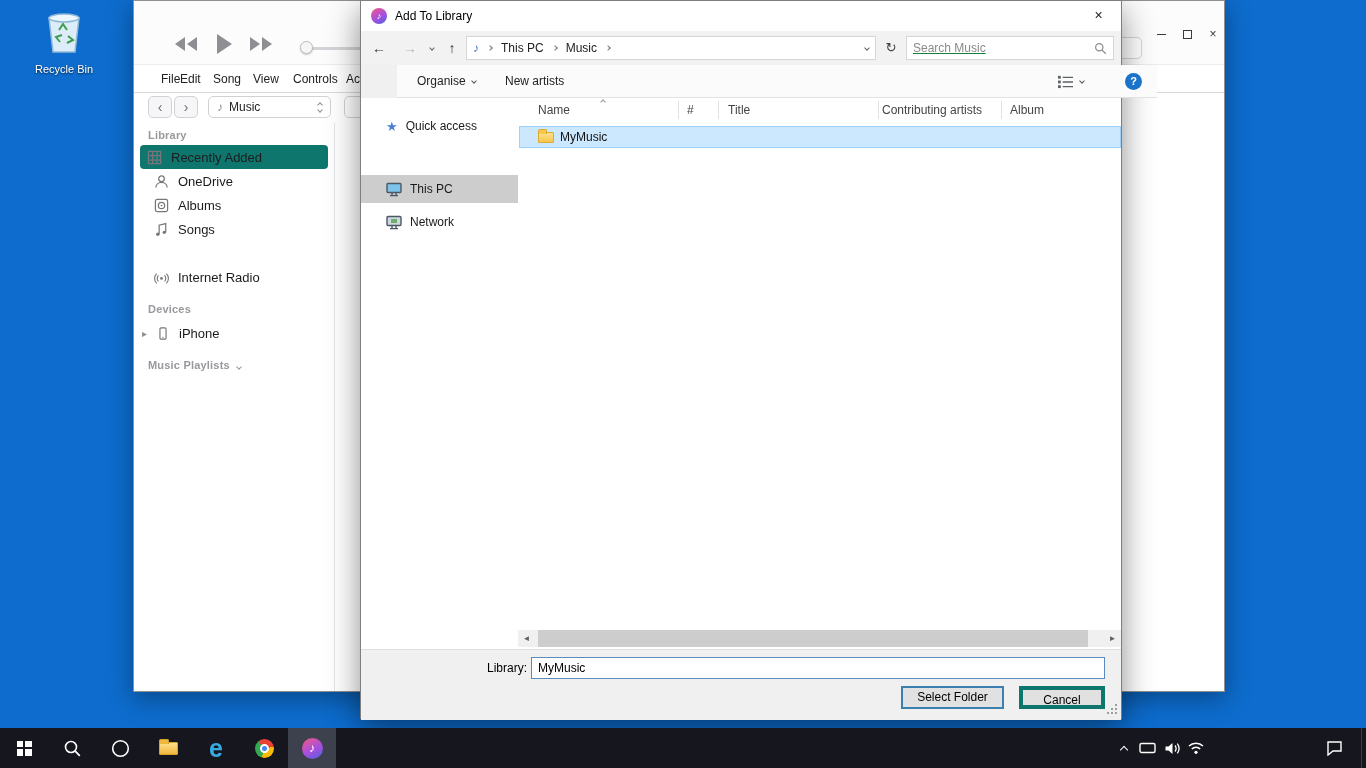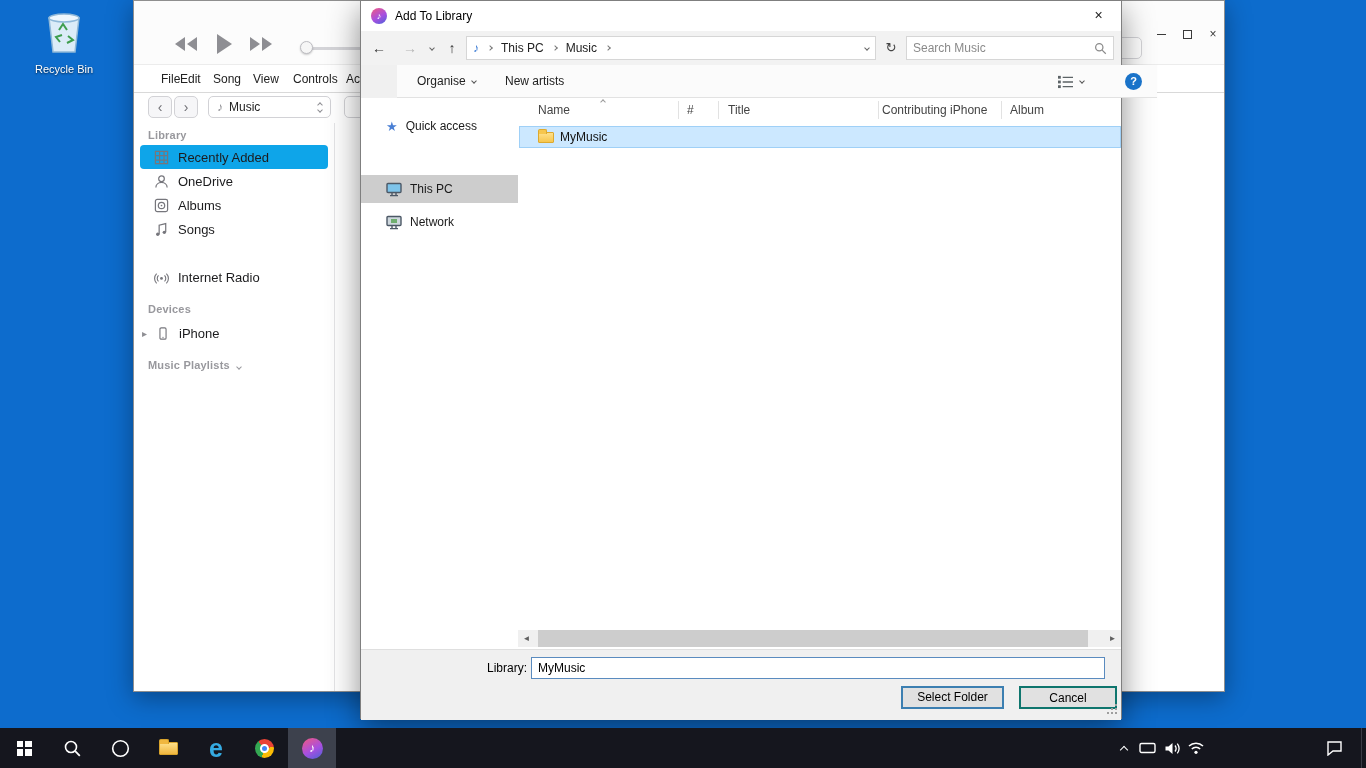--- a/index.html
+++ b/index.html
@@ -37,36 +37,36 @@
   #it-navrow { position:absolute; left:0; top:92px; width:100%; height:30px; background:#fff; }
   .nav-sq { position:absolute; top:3px; width:24px; height:22px; border:1px solid #d2d2d6; background:#f6f6f8; border-radius:5px; text-align:center; line-height:20px; color:#6f6f74; font-size:14px; }
   #it-combo { position:absolute; left:74px; top:3px; width:123px; height:22px; border:1px solid #d2d2d6; border-radius:5px; background:#fff; display:flex; align-items:center; padding:0 8px; gap:6px; font-size:12px; color:#222; }
   #it-combo .note { color:#8e8e93; font-size:12px; }
   #it-combo .spin { margin-left:auto; display:flex; flex-direction:column; gap:1px; color:#8e8e93; align-items:center; }
   #it-extra { position:absolute; left:210px; top:3px; width:52px; height:22px; border:1px solid #d2d2d6; border-radius:5px; background:#fff; }
   #it-sidebar { position:absolute; left:0; top:122px; width:200px; bottom:0; background:#fff; }
   #it-vdivider { position:absolute; left:200px; top:122px; bottom:0; width:1px; background:#e4e4e6; }
   .side-header { position:absolute; left:14px; font-size:11px; font-weight:bold; color:#98989d; letter-spacing:.2px; }
   .lib-item { position:absolute; left:6px; width:188px; height:24px; display:flex; align-items:center; gap:9px; padding-left:14px; border-radius:4px; font-size:13px; color:#1c1c1e; }
-  .lib-item.selected { background:#0ea5e9; }
+  .lib-item.selected { background:#0f766e;padding-left:7px; }
   .lib-item svg { flex:none; }
 
   
   #dialog { left:360px; top:0; width:762px; height:719px; background:#f0f0f0; border:1px solid #7f7f7f; box-shadow:0 10px 30px rgba(0,0,0,.45); z-index:5; }
   #dlg-titlebar { position:absolute; left:0; top:0; width:100%; height:30px; background:#fff; display:flex; align-items:center; }
   #dlg-icon { position:absolute; left:10px; top:7px; width:16px; height:16px; border-radius:50%; background:linear-gradient(150deg,#f2597f,#a84fe0 55%,#4a62d8); color:#fff; font-size:9px; text-align:center; line-height:16px; }
   #dlg-title { position:absolute; left:34px; top:0; line-height:30px; font-size:12px; color:#000; }
   #dlg-close { position:absolute; right:0; top:0; width:45px; height:29px; text-align:center; line-height:29px; font-size:14px; color:#222; }
   #dlg-navrow { position:absolute; left:0; top:30px; width:100%; height:34px; background:#f2f2f2; }
   .dlg-navbtn { position:absolute; top:5px; height:24px; display:flex; align-items:center; justify-content:center; font-size:14px; }
   #dlg-addressbar { position:absolute; left:105px; top:5px; width:410px; height:24px; background:#fff; border:1px solid #d6d6d6; display:flex; align-items:center; font-size:12px; color:#222; padding:0 6px; gap:7px; }
   #dlg-addressbar .crumb-sep { color:#777; margin:0 2px; }
   #dlg-refresh { position:absolute; left:519px; top:5px; width:22px; height:24px; text-align:center; line-height:24px; color:#444; font-size:13px; }
   #dlg-searchbox { position:absolute; left:545px; top:5px; width:208px; height:24px; background:#fff; border:1px solid #d6d6d6; display:flex; align-items:center; padding:0 6px; }
-  #dlg-searchbox input { border:none; outline:none; flex:1; font-size:12px; font-family:inherit; color:#4c1d95; background:transparent; }
+  #dlg-searchbox input { border:none; outline:none; flex:1; font-size:12px; font-family:inherit; color:#15803d; background:transparent;text-decoration:underline; }
   #dlg-searchbox input::placeholder { color:#8a8a8a; }
   #dlg-toolbar { position:absolute; left:0; top:64px; width:100%; height:33px; background:#fbfbfb; border-bottom:1px solid #e2e2e2; font-size:12px; color:#222;margin-left:36px; }
   .tb-item { position:absolute; top:0; height:32px; display:flex; align-items:center; gap:6px; color:#222; }
   #dlg-help { position:absolute; left:728px; top:8px; width:17px; height:17px; border-radius:50%; background:#1a73c9; color:#fff; font-size:11px; font-weight:bold; text-align:center; line-height:17px; }
   #dlg-content { position:absolute; left:0; top:97px; width:100%; height:551px; background:#fff; }
   .pane-item { position:absolute; left:0; width:157px; height:28px; display:flex; align-items:center; gap:8px; padding-left:25px; font-size:12px; color:#1a1a1a; }
   .pane-item.selected { background:#cdcdcd; }
   .pane-item .star { color:#4a7fd4; font-size:13px; line-height:13px; }
   #dlg-headers { position:absolute; left:157px; top:0; right:0; height:24px; font-size:12px; color:#444; }
   .col-label { position:absolute; top:0; line-height:24px; }
@@ -74,21 +74,21 @@
   #sort-arrow { position:absolute; left:83px; top:2px; color:#9a9a9a; }
   #file-row { position:absolute; left:158px; top:28px; width:602px; height:22px; background:#cce8ff; border:1px solid #9fd0f7; display:flex; align-items:center; gap:6px; padding-left:18px; font-size:12px; color:#111; }
   #hscroll { position:absolute; left:157px; top:532px; right:0; height:17px; background:#f0f0f0; }
   .scr-btn { position:absolute; top:0; width:17px; height:17px; color:#606060; font-size:8px; text-align:center; line-height:17px; }
   #scr-thumb { position:absolute; left:20px; top:0; width:550px; height:17px; background:#cdcdcd; }
   #dlg-footer { position:absolute; left:0; top:648px; width:100%; height:71px; background:#f0f0f0; border-top:1px solid #dfdfdf; }
   #folder-label { position:absolute; left:100px; top:7px; width:66px; text-align:right; line-height:22px; font-size:12px; color:#000; }
   #folder-input { position:absolute; left:170px; top:7px; width:574px; height:22px; border:1px solid #5a8bbf; background:#fff; font-size:12px; font-family:inherit; padding:0 6px; outline:none; color:#000; }
   .dlg-btn { position:absolute; top:36px; height:23px; background:#e1e1e1; font-size:12px; font-family:inherit; text-align:center; line-height:21px; color:#000; }
   #btn-select { left:540px; width:103px; border:2px solid #3c7fb1; line-height:19px; }
-  #btn-cancel { left:658px; width:98px; border:2px solid #0f766e; }
+  #btn-cancel { left:658px; width:86px; border:4px solid #0f766e; }
   #grip { position:absolute; right:4px; bottom:12px; width:2px; height:2px; background:#9e9e9e; box-shadow:-4px 4px 0 #9e9e9e, 0 4px 0 #9e9e9e, -8px 8px 0 #9e9e9e, -4px 8px 0 #9e9e9e, 0 8px 0 #9e9e9e; }
 
   
   #taskbar { left:0; top:728px; width:1366px; height:40px; background:#15161e; z-index:10; }
   .tb-slot { position:absolute; top:0; width:48px; height:40px; display:flex; align-items:center; justify-content:center; }
   .tb-slot.active { background:#3d414d; }
   .winlogo { width:15px; height:15px; display:grid; grid-template-columns:1fr 1fr; grid-template-rows:1fr 1fr; gap:2px; }
   .winlogo i { background:#fff; }
   .tb-folder { position:relative; width:19px; height:13px; background:linear-gradient(#ffe08a,#f0b73f); border:1px solid #d8a32c; border-radius:1px; }
   .tb-folder::before { content:""; position:absolute; top:-4px; left:-1px; width:8px; height:4px; background:#f0b73f; border:1px solid #d8a32c; border-bottom:none; border-radius:2px 2px 0 0; }
@@ -316,21 +316,21 @@
       </div>
 
       <div id="dlg-headers">
         <span class="col-label" style="left:20px">Name</span>
         <i class="chev sm up" id="sort-arrow"></i>
         <span class="col-sep" style="left:160px"></span>
         <span class="col-label" style="left:169px">#</span>
         <span class="col-sep" style="left:200px"></span>
         <span class="col-label" style="left:210px">Title</span>
         <span class="col-sep" style="left:360px"></span>
-        <span class="col-label" style="left:364px">Contributing iPhone</span>
+        <span class="col-label" style="left:364px">Contributing artists</span>
         <span class="col-sep" style="left:483px"></span>
         <span class="col-label" style="left:492px">Album</span>
       </div>
 
       <div id="file-row">
         <span class="folder"></span>
         <span>MyMusic</span>
       </div>
 
       <div id="hscroll">

